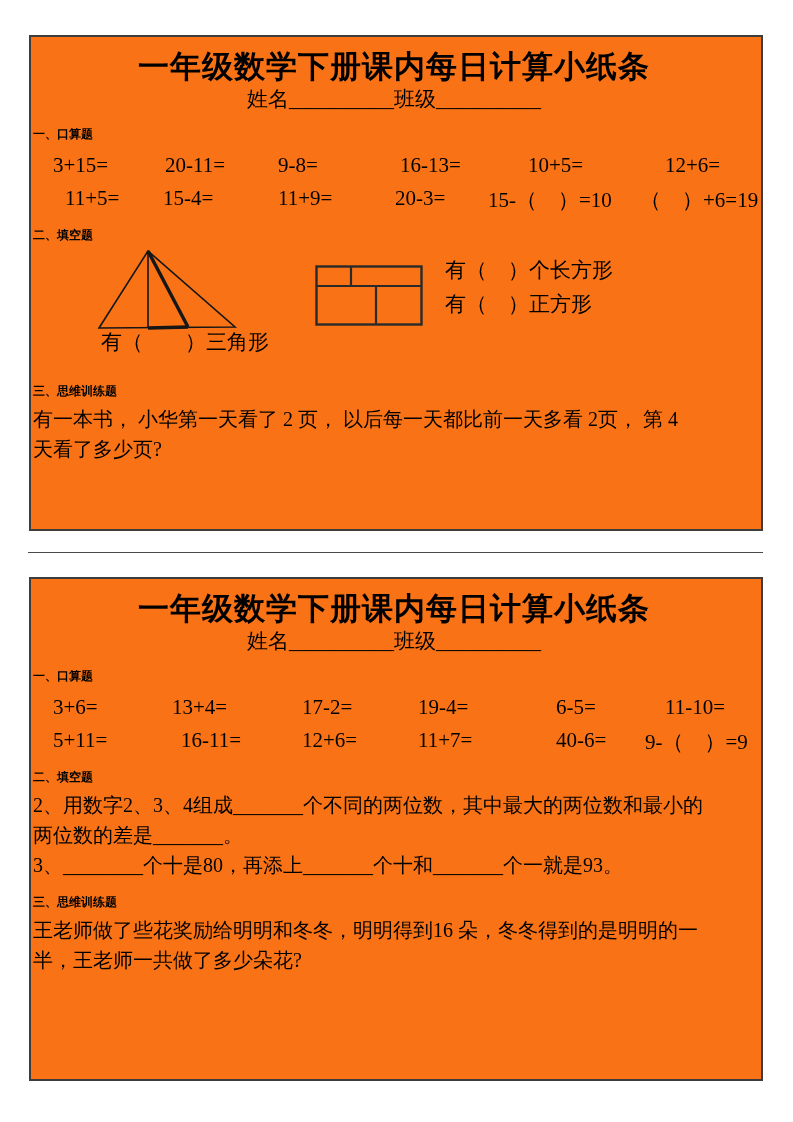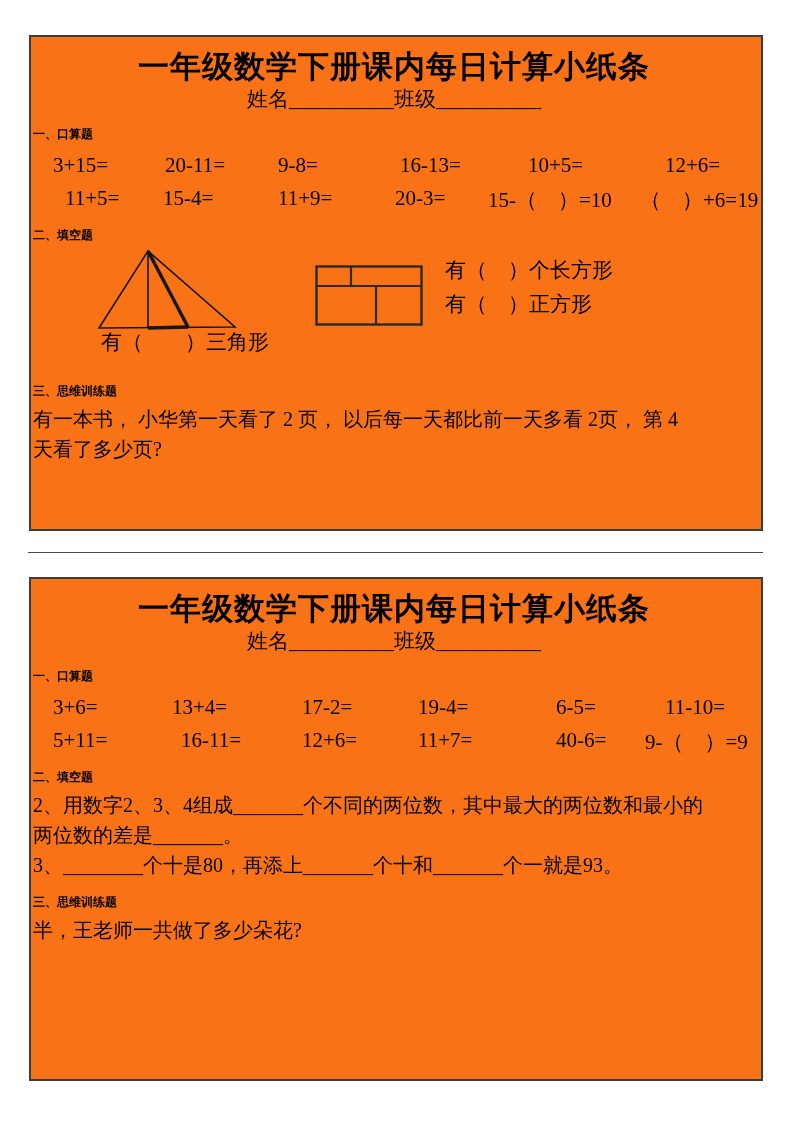--- a/index.html
+++ b/index.html
@@ -118,15 +118,16 @@
 
     <div class="heading">二、填空题</div>
 
     <div class="fillblock">
       <div class="para">2、用数字2、3、4组成_______个不同的两位数，其中最大的两位数和最小的</div>
       <div class="para">两位数的差是_______。</div>
       <div class="para">3、________个十是80，再添上_______个十和_______个一就是93。</div>
     </div>
 
     <div class="heading">三、思维训练题</div>
+    <div class="para">王老师做了些花奖励给明明和冬冬，明明得到16 朵，冬冬得到的是明明的一</div>
     <div class="para">半，王老师一共做了多少朵花?</div>
   </div>
 </div>
 
 </body></html>

